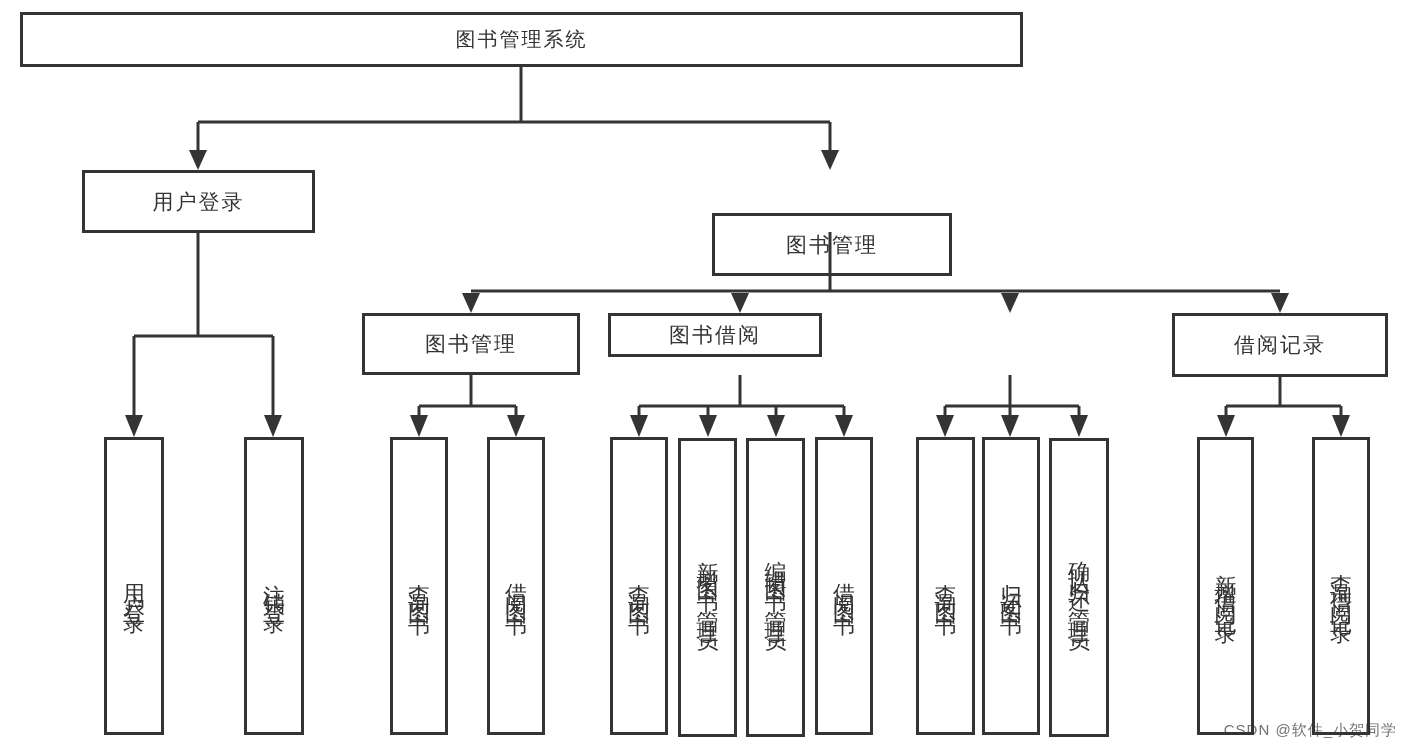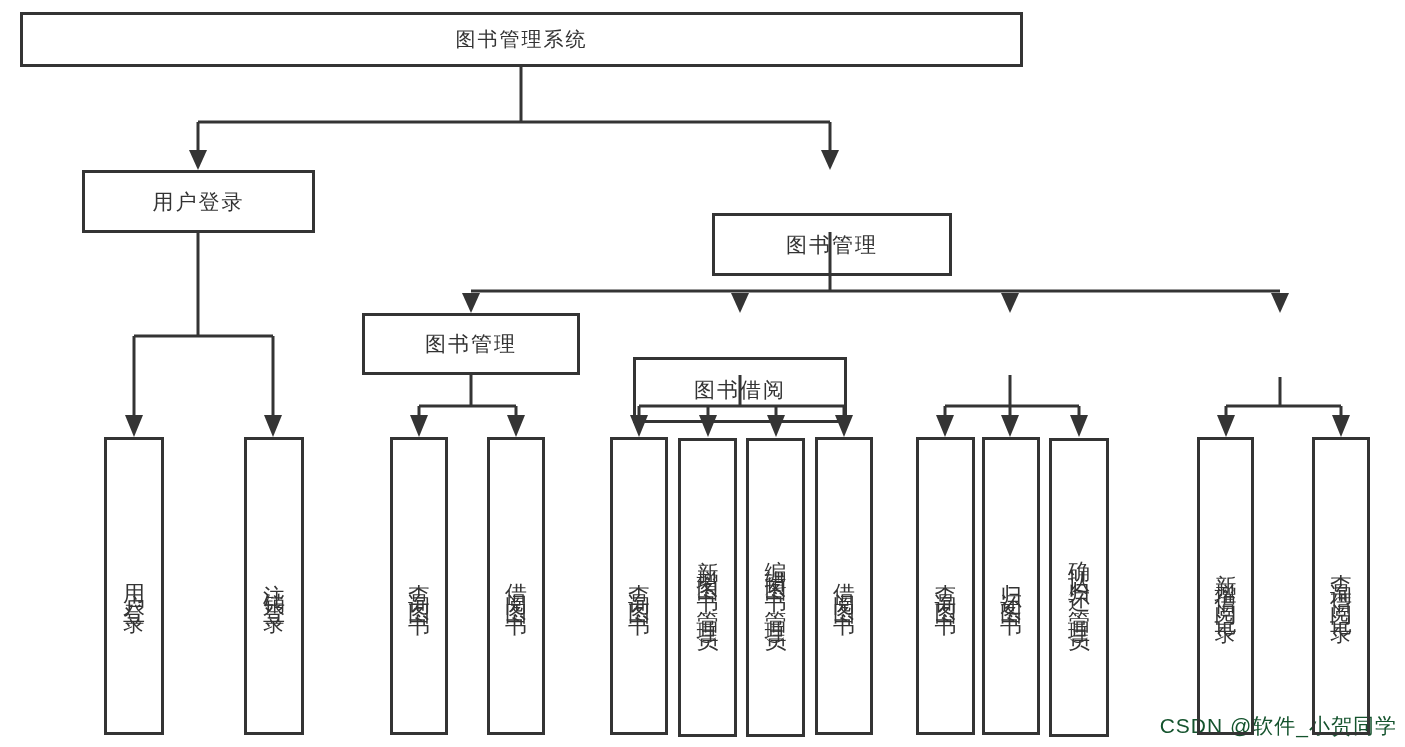--- a/index.html
+++ b/index.html
@@ -38,23 +38,23 @@
   .node.v{
     writing-mode:vertical-rl;
     font-size:22px;
     letter-spacing:10px;
     line-height:1;
   }
   .watermark{
     position:absolute;
     right:8px;
     bottom:7px;
-    font-size:21px;
+    font-size:15px;
     letter-spacing:1px;
-    color:#14532d;
+    color:#737373;
     z-index:0;
     white-space:nowrap;
   }
 </style>
 </head>
 <body>
 
 <div class="canvas">
 
   <div class="watermark">CSDN @软件_小贺同学</div>
@@ -124,21 +124,22 @@
       <polygon points="1332,415 1350,415 1341,437"></polygon>
     </g>
   </svg>
 
   <div class="node h title" style="left:20px;top:12px;width:1003px;height:55px;">图书管理系统</div>
 
   <div class="node h" style="left:82px;top:170px;width:233px;height:63px;">用户登录</div>
   <div class="node h" style="left:712px;top:169px;width:240px;height:63px;margin-top:44px;">图书管理</div>
 
   <div class="node h" style="left:362px;top:313px;width:218px;height:62px;">图书管理</div>
-  <div class="node h" style="left:633px;top:313px;width:214px;height:66px;margin-top:44px;">图书借阅</div>
+  <div class="node h" style="left:608px;top:313px;width:214px;height:44px;">图书借阅</div>
+  <div class="node h" style="left:1172px;top:313px;width:216px;height:64px;">借阅记录</div>
 
   <div class="node v" style="left:104px;top:437px;width:60px;height:298px;">用户登录</div>
   <div class="node v" style="left:244px;top:437px;width:60px;height:298px;">注销登录</div>
 
   <div class="node v" style="left:390px;top:437px;width:58px;height:298px;">查询图书</div>
   <div class="node v" style="left:487px;top:437px;width:58px;height:298px;">借阅图书</div>
 
   <div class="node v" style="left:610px;top:437px;width:58px;height:298px;">查询图书</div>
   <div class="node v" style="left:678px;top:438px;width:59px;height:299px;">新增图书（管理员）</div>
   <div class="node v" style="left:746px;top:438px;width:59px;height:299px;">编辑图书（管理员）</div>

